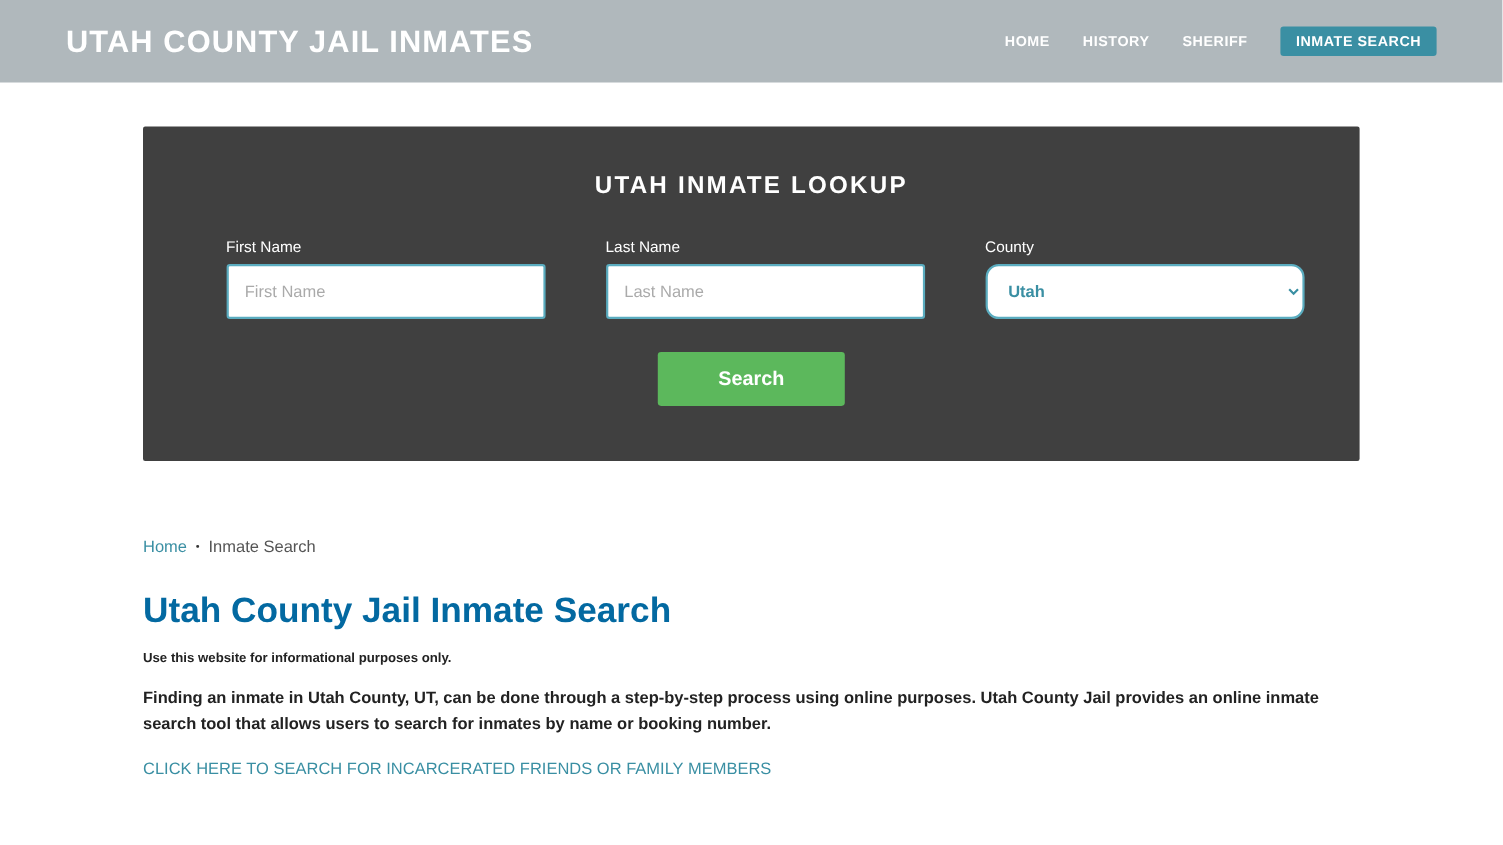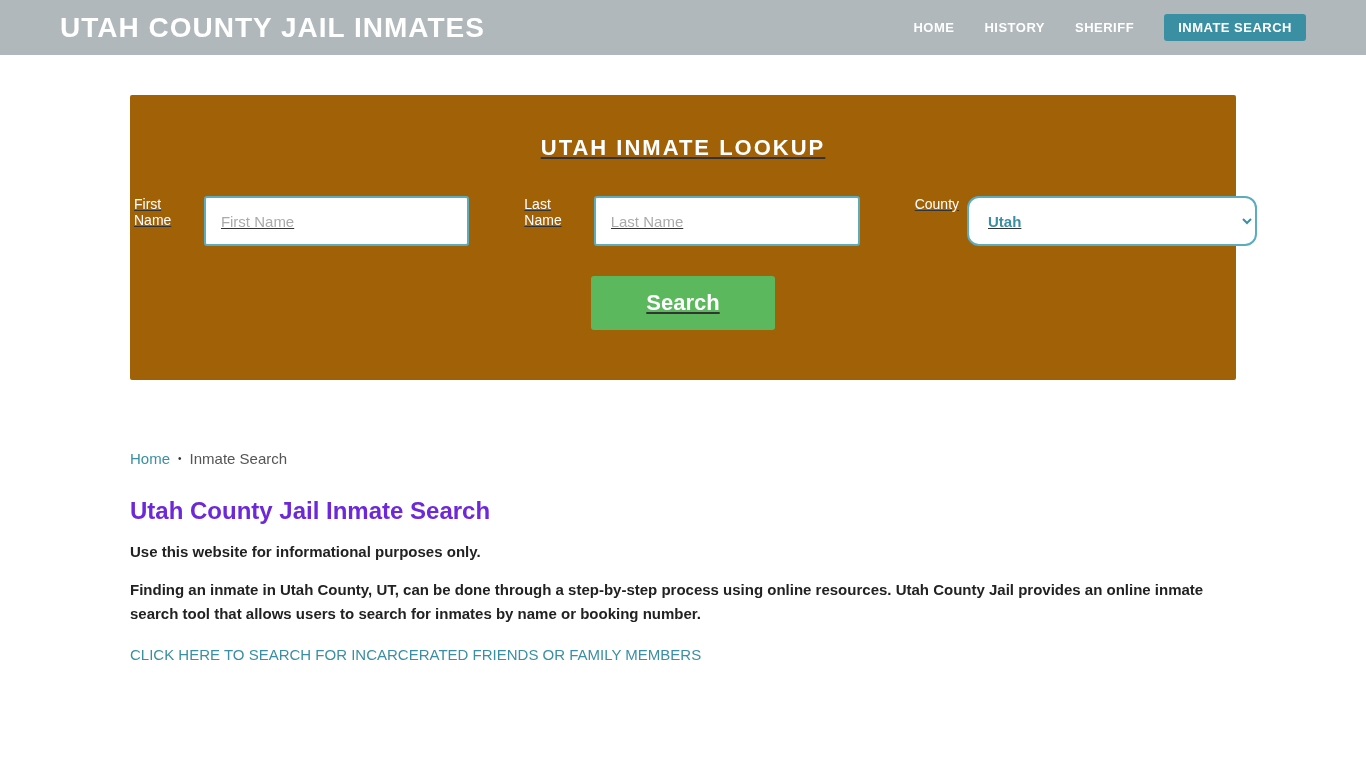--- a/index.html
+++ b/index.html
@@ -13,21 +13,21 @@
       background: #fff;
       color: #333;
       width: 1366px;
       min-height: 768px;
     }
 
     
     .header {
       background: #b0b8bc;
       padding: 0 60px;
-      height: 55px;
+      height: 75px;
       display: flex;
       align-items: center;
       justify-content: space-between;
     }
 
     .site-title {
       font-size: 28px;
       font-weight: 900;
       color: #fff;
       letter-spacing: 1px;
@@ -51,25 +51,24 @@
     }
 
     .nav-item.active {
       background: #3a8fa3;
       padding: 6px 14px;
       border-radius: 3px;
     }
 
     
     .search-panel {
-      background: #a16207;
+      background: #404040;
       margin: 40px 130px;
       padding: 40px 60px 50px;
       border-radius: 2px;
-      text-decoration: underline;
     }
 
     .panel-title {
       text-align: center;
       font-size: 22px;
       font-weight: 700;
       color: #fff;
       letter-spacing: 2px;
       text-transform: uppercase;
       margin-bottom: 35px;
@@ -77,21 +76,21 @@
 
     .form-row {
       display: flex;
       gap: 30px;
       justify-content: center;
       margin-bottom: 30px;
     }
 
     .form-group {
       display: flex;
-      flex-direction: row;
+      flex-direction: column;
       gap: 8px;
       margin-left: 25px;
     }
 
     .form-group label {
       color: #fff;
       font-size: 14px;
       font-weight: 400;
     }
 
@@ -121,21 +120,21 @@
     .search-btn-wrap {
       display: flex;
       justify-content: center;
     }
 
     .search-btn {
       background: #5cb85c;
       color: #fff;
       border: none;
       padding: 14px 55px;
-      font-size: 22px;
+      font-size: 18px;
       font-weight: 600;
       cursor: pointer;
       border-radius: 3px;
     }
 
     
     .breadcrumb-wrap {
       padding: 30px 130px 10px;
     }
 
@@ -156,28 +155,28 @@
       color: #333;
       font-size: 10px;
     }
 
     
     .content {
       padding: 20px 130px 40px;
     }
 
     .page-heading {
-      font-size: 24px;
-      font-weight: 700;
-      color: #6d28d9;
+      font-size: 32px;
+      font-weight: 700;
+      color: #0369a1;
       margin-bottom: 18px;
     }
 
     .info-bold {
-      font-size: 15px;
+      font-size: 12px;
       font-weight: 700;
       color: #222;
       margin-bottom: 18px;
     }
 
     .info-paragraph {
       font-size: 15px;
       font-weight: 700;
       color: #222;
       line-height: 1.6;
@@ -232,15 +231,15 @@
   <div class="breadcrumb">
     <a href="#">Home</a>
     <span class="separator">•</span>
     <span>Inmate Search</span>
   </div>
 </div>
 
 <main class="content">
   <h1 class="page-heading">Utah County Jail Inmate Search</h1>
   <p class="info-bold">Use this website for informational purposes only.</p>
-  <p class="info-paragraph">Finding an inmate in Utah County, UT, can be done through a step-by-step process using online resources. Utah County Jail provides an online inmate search tool that allows users to search for inmates by name or booking number.</p>
+  <p class="info-paragraph">Finding an inmate in Utah County, UT, can be done through a step-by-step process using online purposes. Utah County Jail provides an online inmate search tool that allows users to search for inmates by name or booking number.</p>
   <a href="#" class="click-link">CLICK HERE to Search for Incarcerated Friends or Family Members</a>
 </main>
 
 </body></html>

